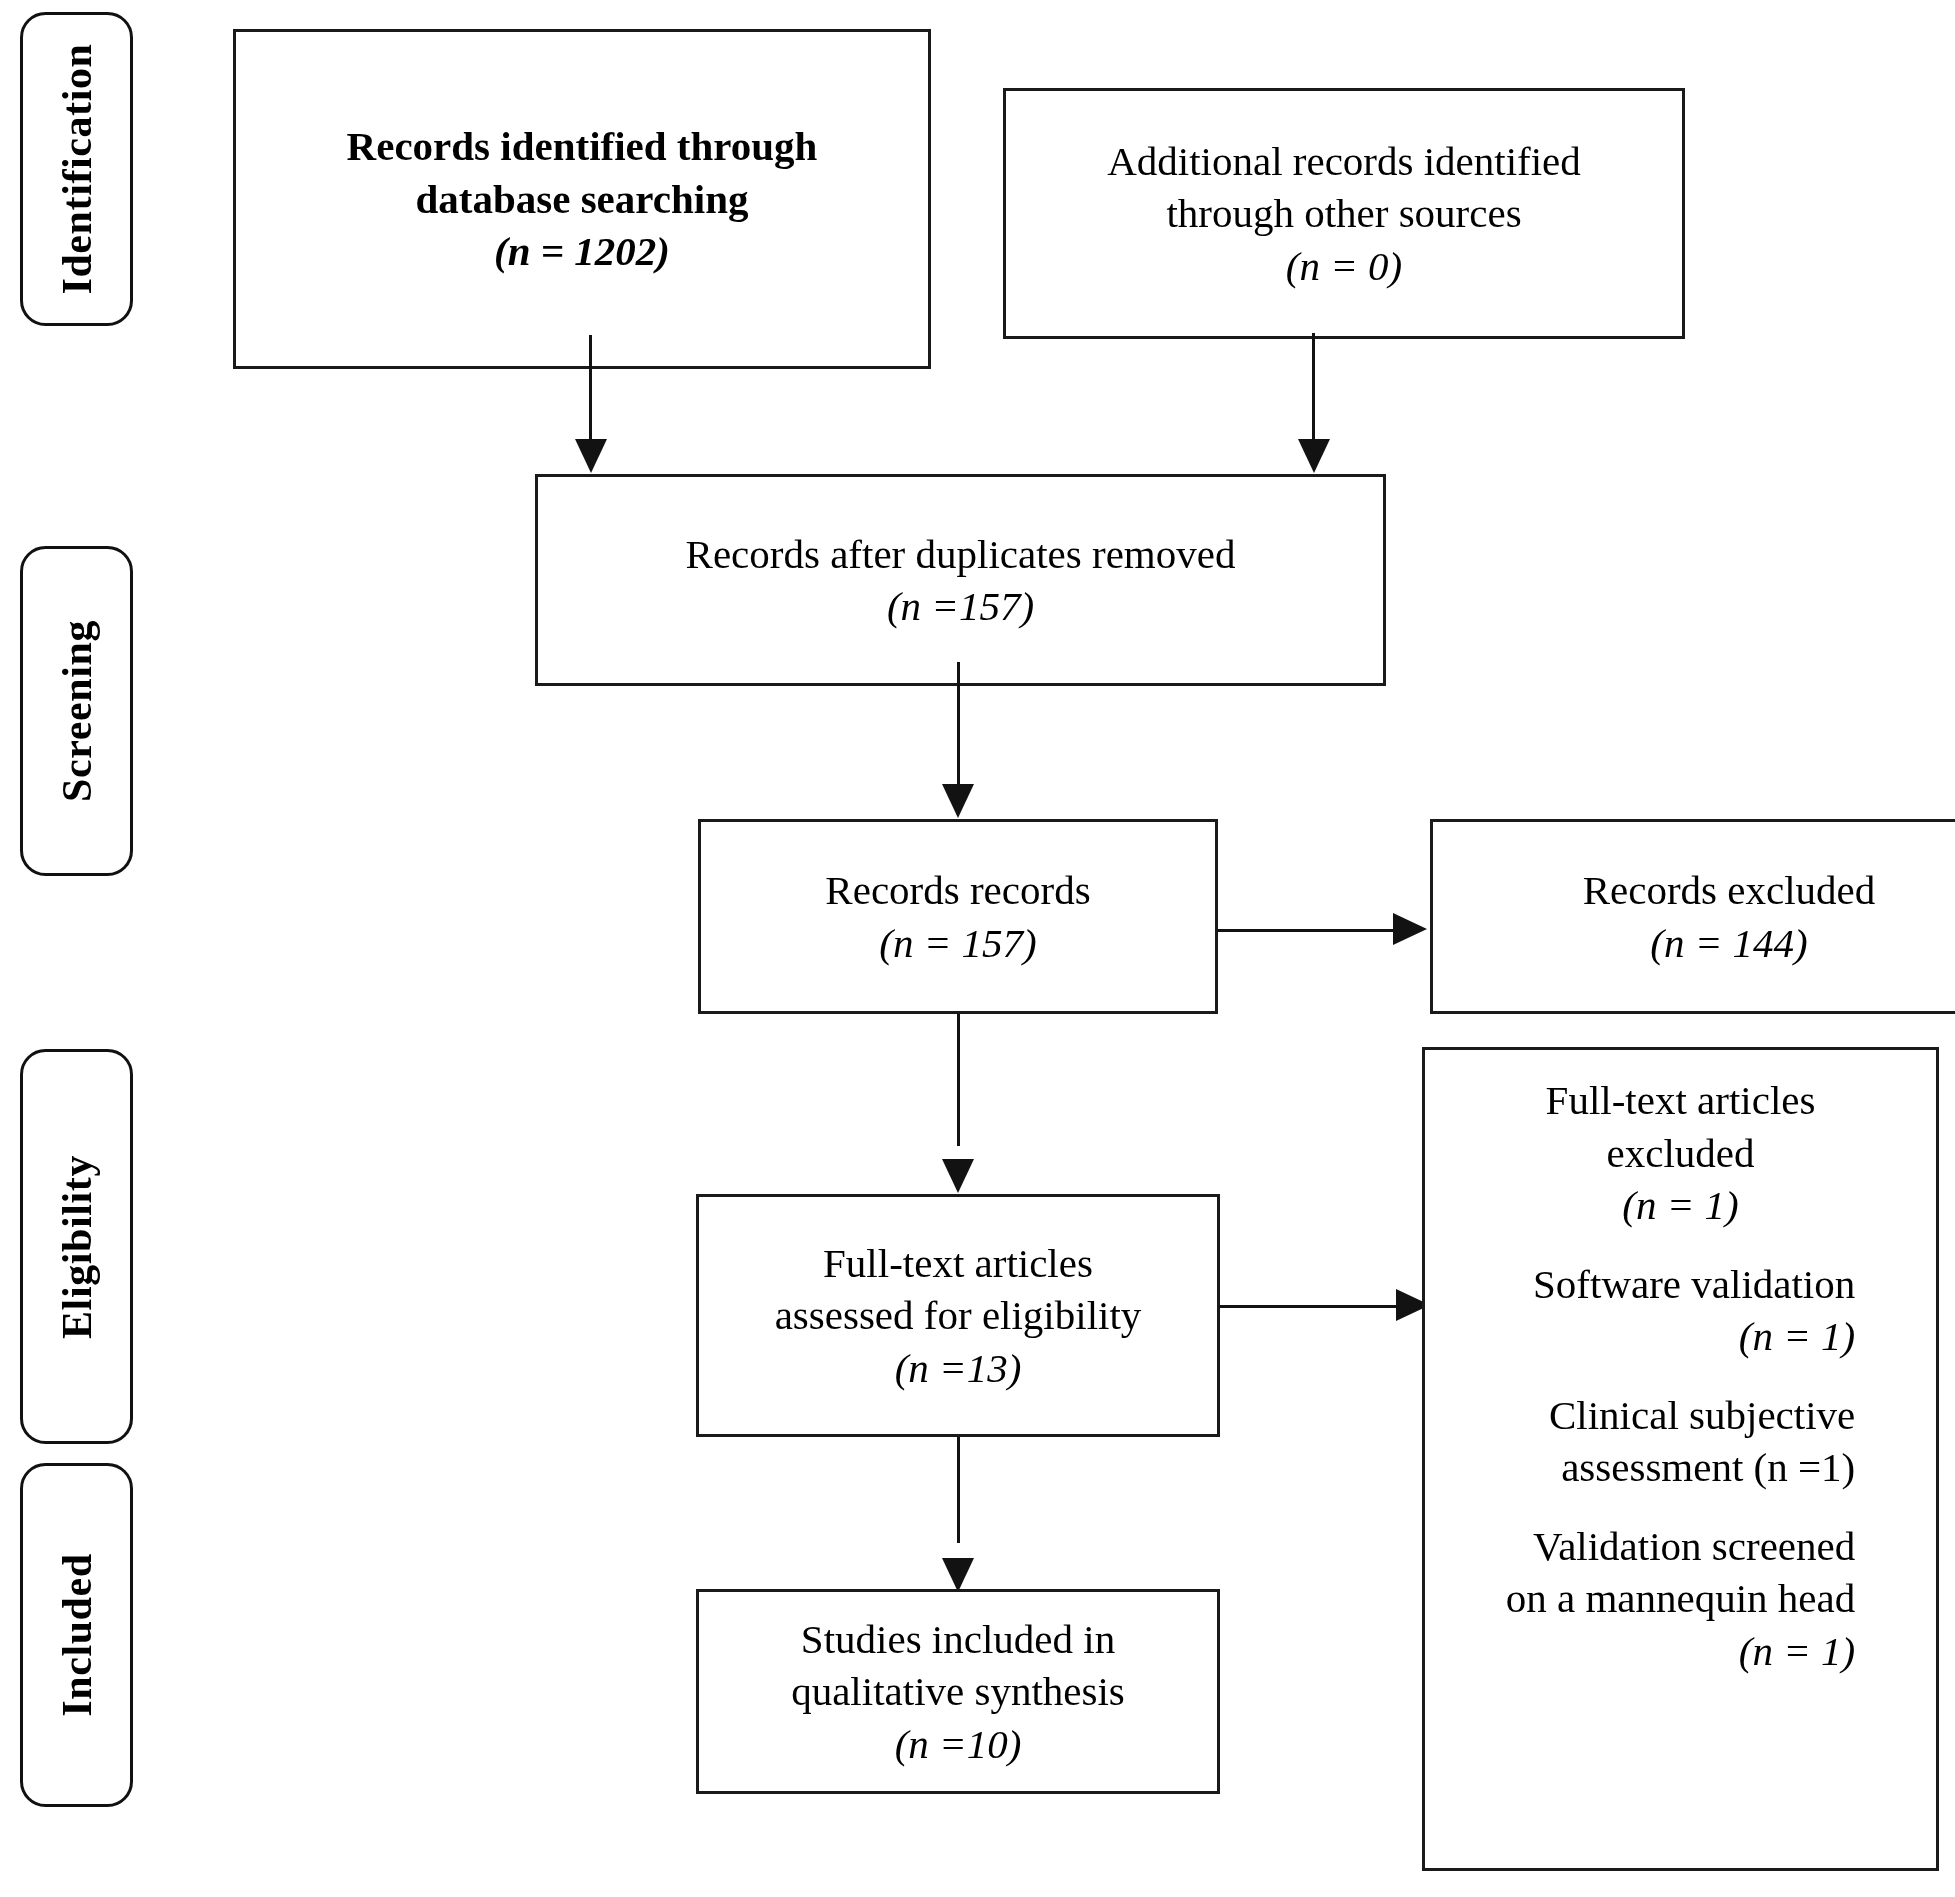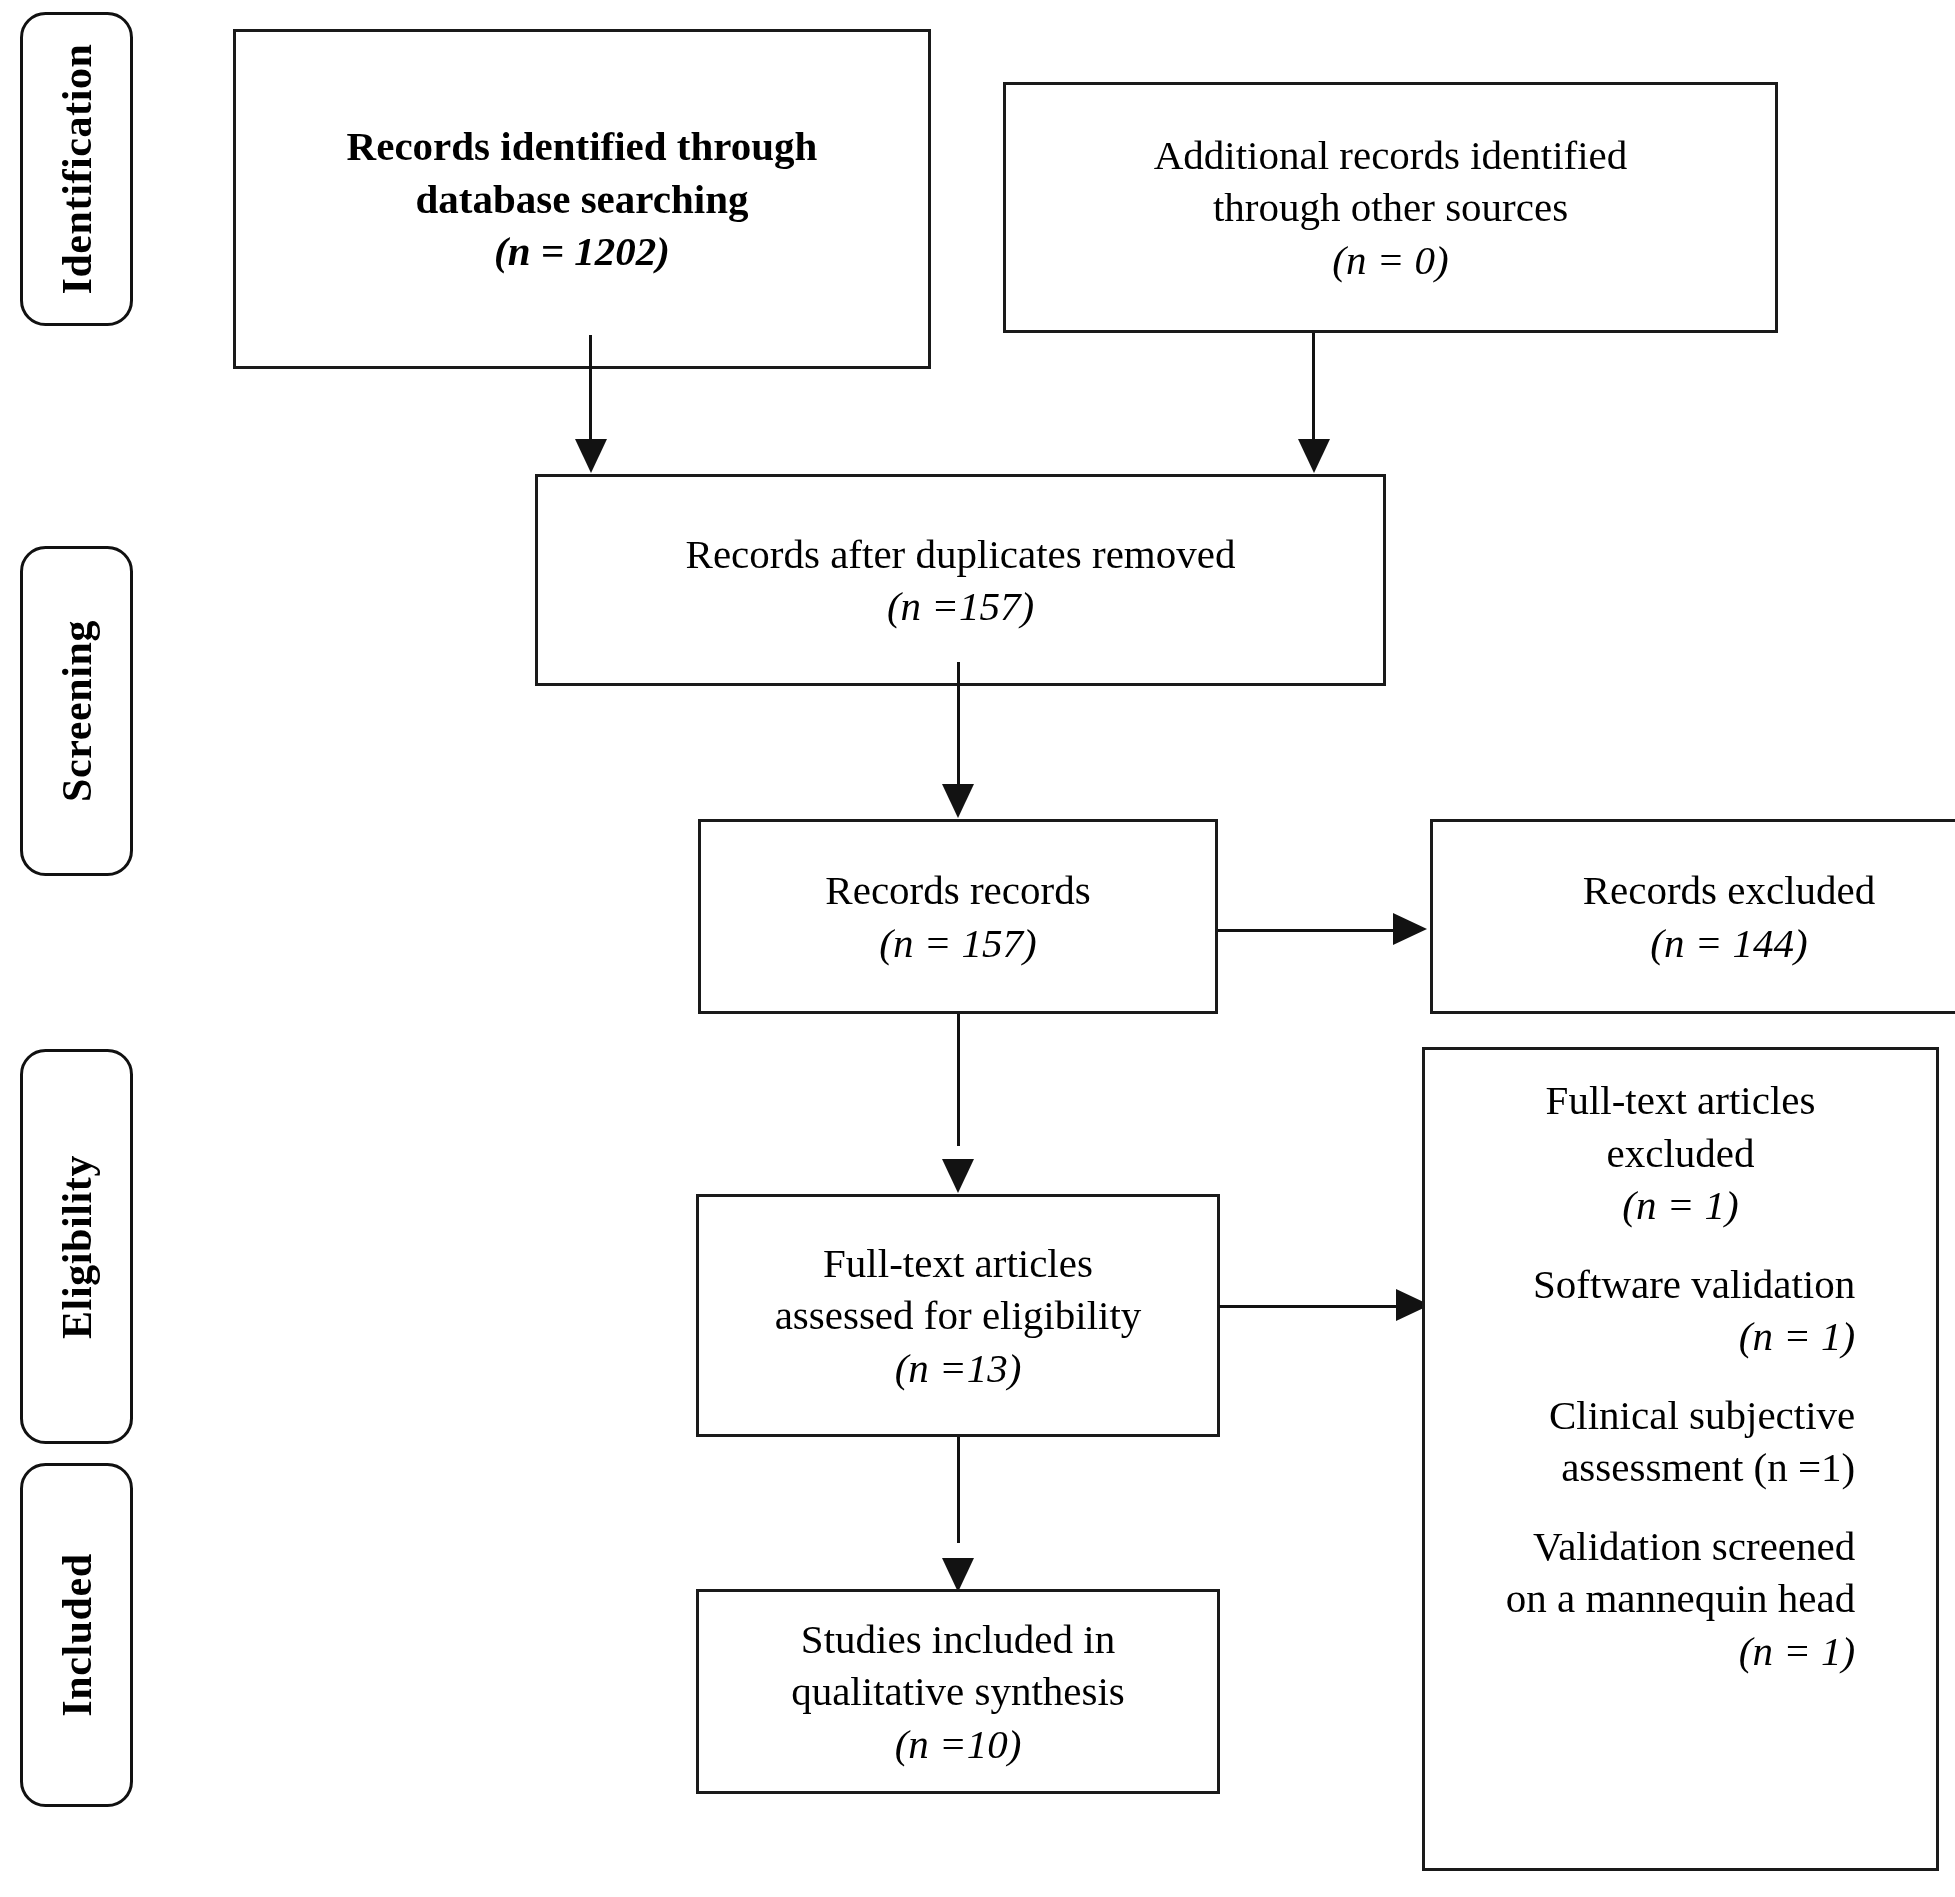--- a/index.html
+++ b/index.html
@@ -120,21 +120,21 @@
   </div>
 
   <div class="flow-box" style="left:233px; top:29px; width:698px; height:340px;font-weight:bold;">
     <div class="box-text">
       <div>Records identified through</div>
       <div>database searching</div>
       <div class="nline">(n = 1202)</div>
     </div>
   </div>
 
-  <div class="flow-box" style="left:1003px; top:82px; width:775px; height:251px;">
+  <div class="flow-box" style="left:1003px; top:88px; width:682px; height:251px;">
     <div class="box-text">
       <div>Additional records identified</div>
       <div>through other sources</div>
       <div class="nline">(n = 0)</div>
     </div>
   </div>
 
   <div class="vline" style="left:589px; top:335px; height:111px;"></div>
   <div class="arrow-down" style="left:575px; top:439px;"></div>
 

